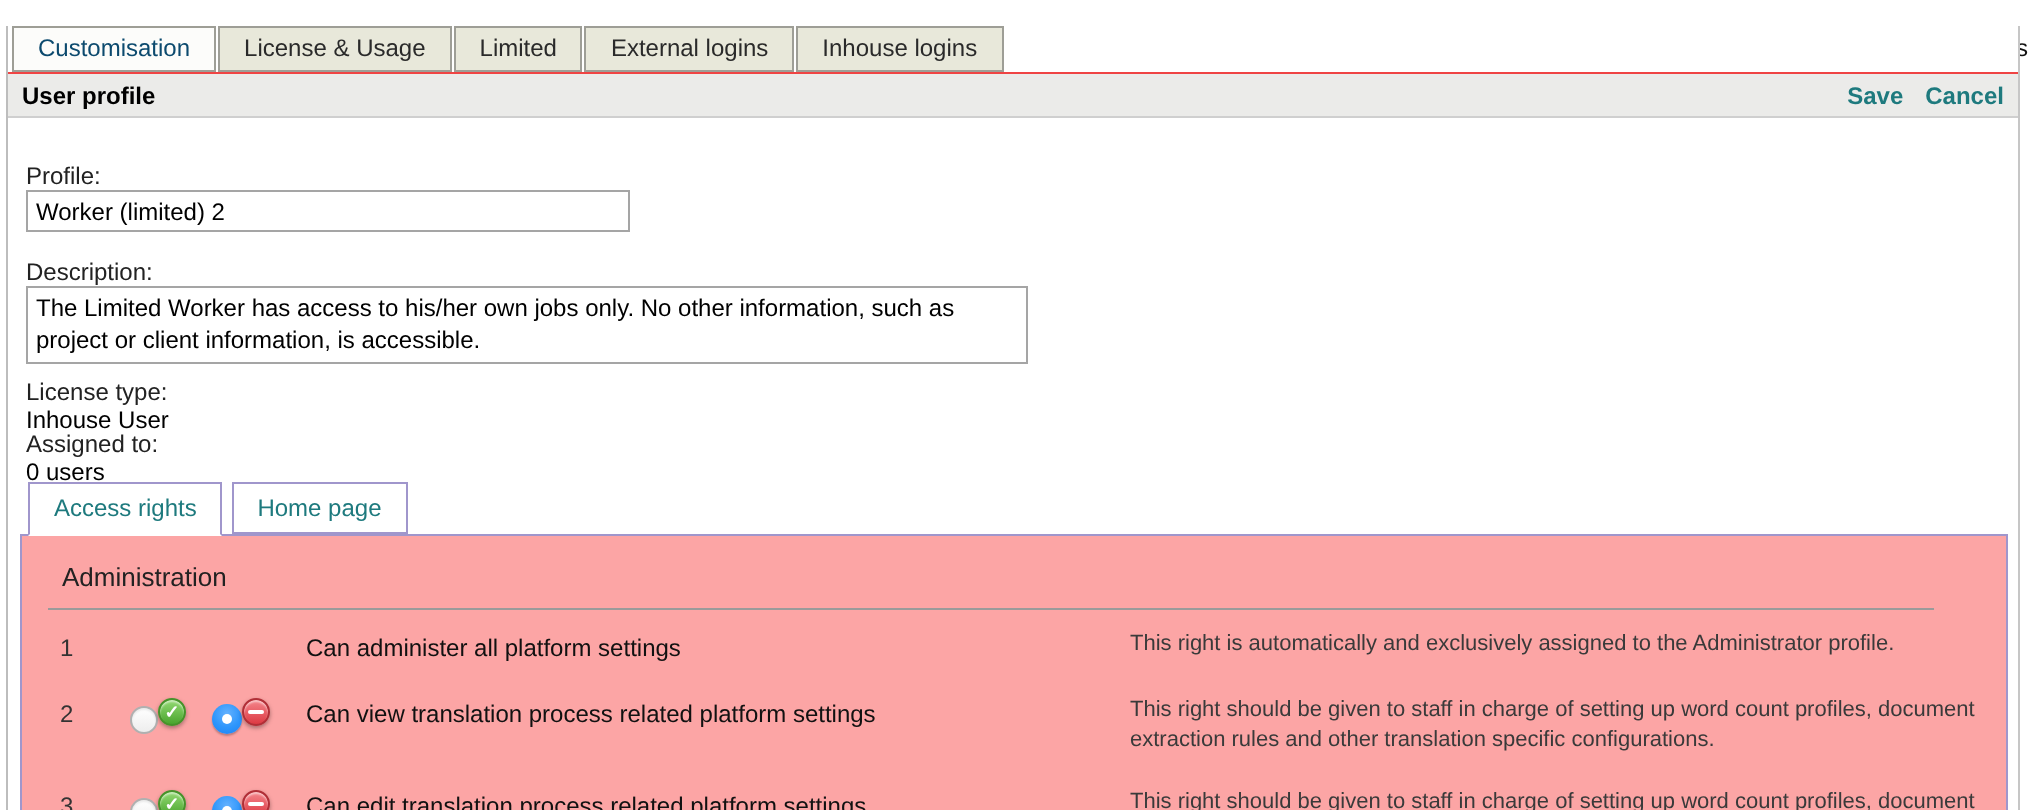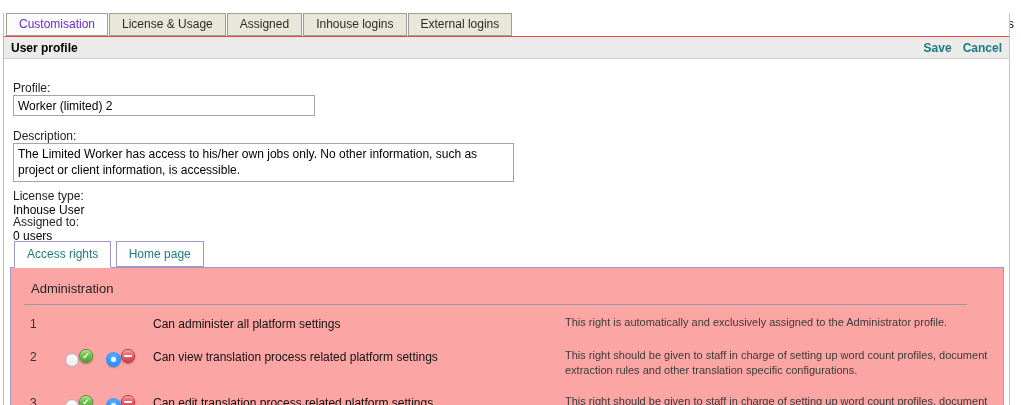--- a/index.html
+++ b/index.html
@@ -20,21 +20,21 @@
     background:#fff;
   }
 
   
   .tabrow { height:23px; display:flex; align-items:flex-end; padding-left:2px; }
   .tab {
     height:23px; line-height:21px; padding:0 12px; margin-right:1px;
     border:1px solid #9e9e96; background:#e8e8da; color:#2a2a2a;
     font-size:12px; cursor:pointer; white-space:nowrap;
   }
-  .tab.active { background:#fcfcfa; color:#6d28d9; }
+  .tab.active { background:#fcfcfa; color:#0c4a6e; }
 
   
   .header-bar {
     height:23px; background:#ebebe9;
     border-top:1px solid #ef4444; border-bottom:1px solid #cfcfcf;
     display:flex; align-items:center; justify-content:space-between;
     padding:0 7px;
   }
   .header-bar .title { font-weight:bold; font-size:12px; color:#000; }
   .header-actions { display:flex; gap:11px; }
@@ -126,23 +126,23 @@
 </head>
 <body>
 
 <span class="settings-link">Settings</span>
 
 <div class="container">
 
   <div class="tabrow">
     <div class="tab active">Customisation</div>
     <div class="tab">License &amp; Usage</div>
-    <div class="tab">Assigned</div>
+    <div class="tab">Limited</div>
+    <div class="tab">External logins</div>
     <div class="tab">Inhouse logins</div>
-    <div class="tab">External logins</div>
   </div>
 
   <div class="header-bar">
     <span class="title">User profile</span>
     <span class="header-actions">
       <span>Save</span>
       <span>Cancel</span>
     </span>
   </div>
 

